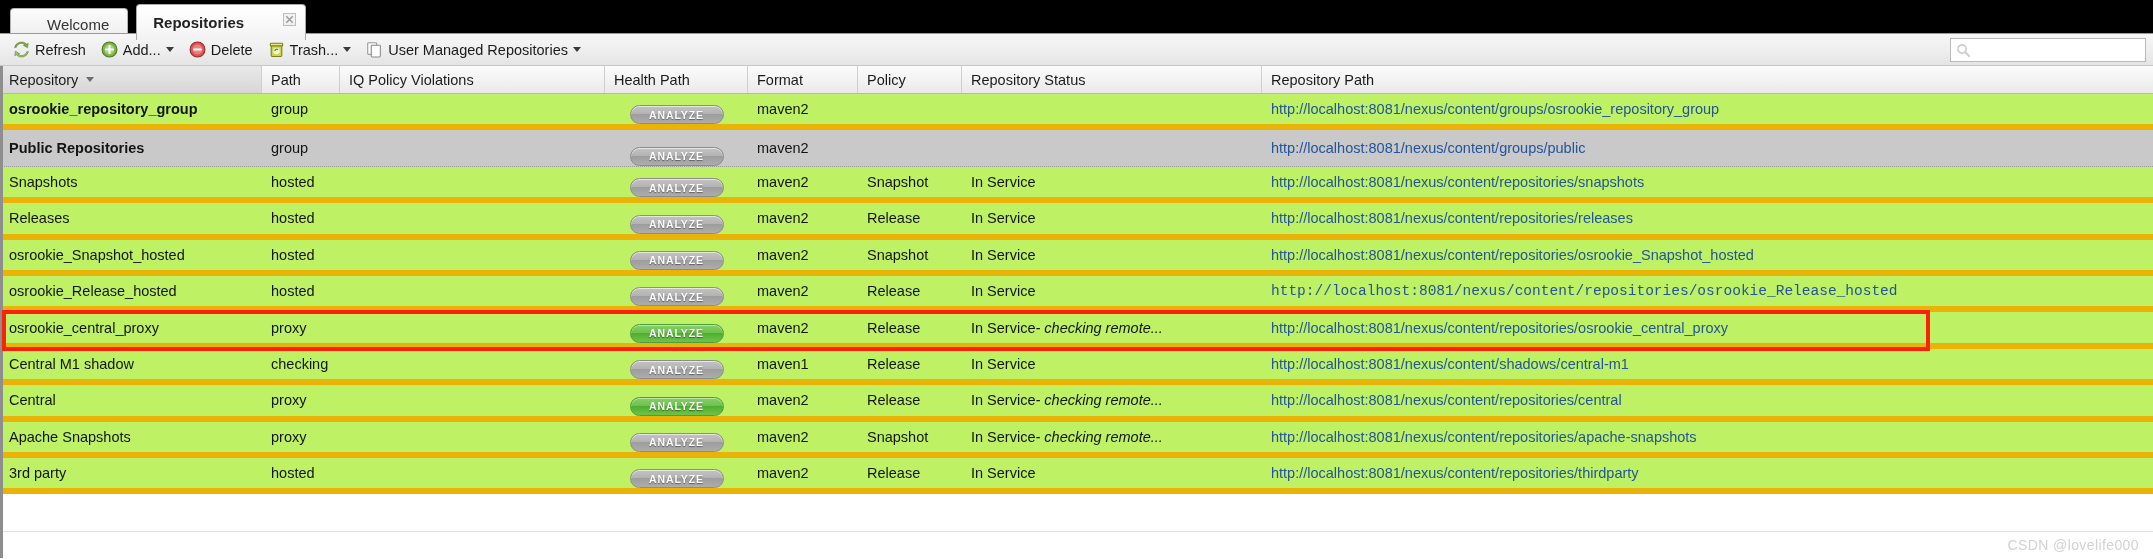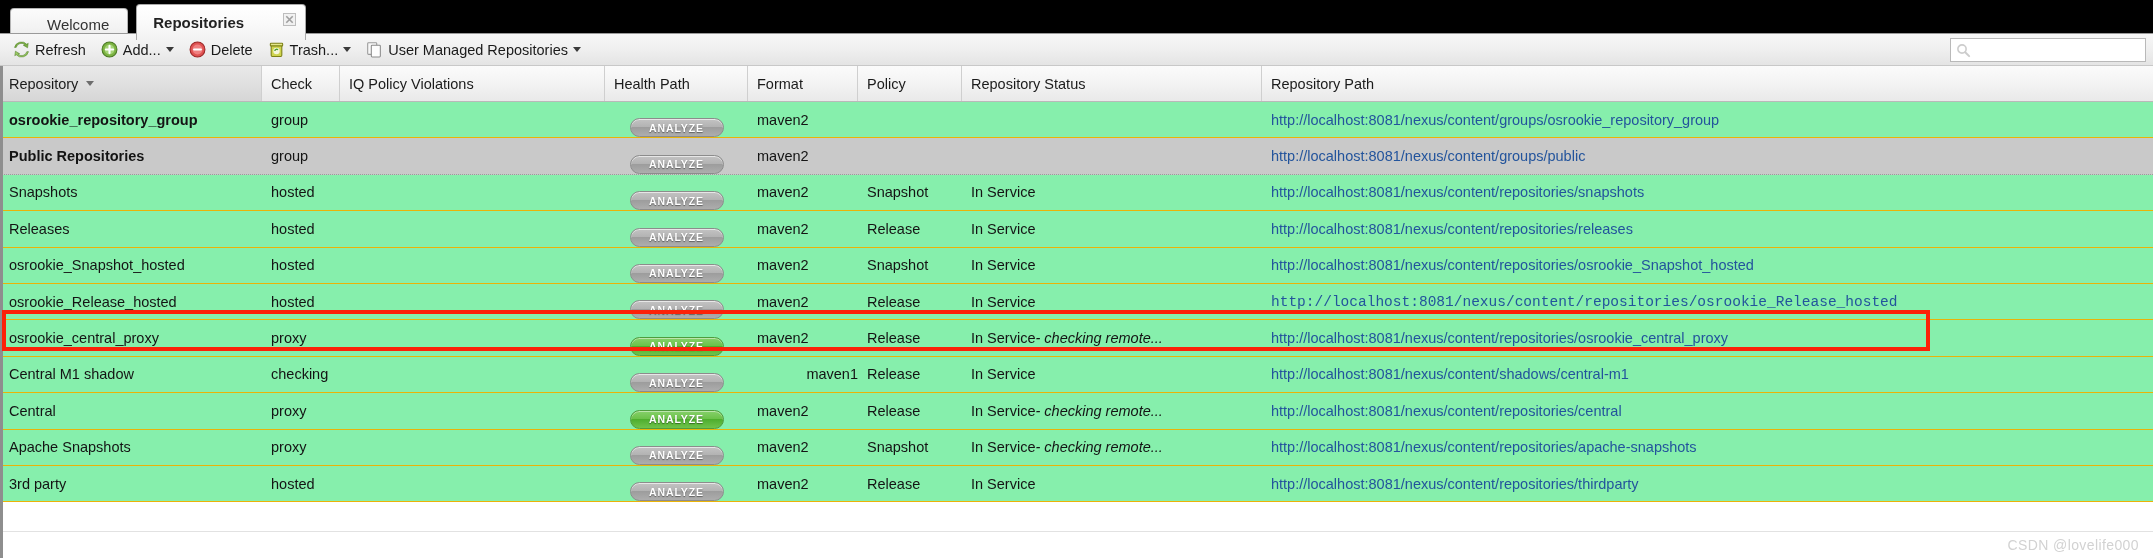--- a/index.html
+++ b/index.html
@@ -141,21 +141,21 @@
 
   
   .grid {
     position: relative;
     height: 492px;
     overflow: hidden;
     background: #fff;
   }
   .ghead {
     display: flex;
-    height: 36px;
+    height: 28px;
     background: linear-gradient(to bottom, #fbfbfb 0%, #f3f3f3 50%, #e9e9e9 100%);
     border-bottom: 1px solid #b9b9b9;
     justify-content: flex-end;
   }
   .hc {
     position: relative;
     display: flex;
     align-items: center;
     padding-left: 9px;
     font-size: 14.5px;
@@ -172,22 +172,22 @@
     width: 0; height: 0;
     border-left: 4px solid transparent;
     border-right: 4px solid transparent;
     border-top: 5px solid #6d6d6d;
   }
 
   .grow {
     display: flex;
     height: 36.4px;
     align-items: center;
-    border-bottom: 1px solid #eab308;
-    background: #86efac;
+    border-bottom: 6px solid #eab308;
+    background: #bef264;
   }
   .grow.alt { background: #c9c9c9; border-bottom: 1px dotted #9b9b9b; }
   .grow.boldrow .c-repo { font-weight: bold; }
 
   .c {
     display: flex;
     align-items: center;
     padding-left: 9px;
     font-size: 14.5px;
     color: #141414;
@@ -340,21 +340,21 @@
       </div>
     </div>
 
     <div class="grid">
       <div class="ghead" id="grid-head">
           <div class="hc sorted" style="width: 262px; flex: 0 0 262px;">
             <span>Repository</span>
             <span class="sort-caret"></span>
           </div>
           <div class="hc" style="width: 78px; flex: 0 0 78px;">
-            <span>Check</span>
+            <span>Path</span>
           </div>
           <div class="hc" style="width: 265px; flex: 0 0 265px;">
             <span>IQ Policy Violations</span>
           </div>
           <div class="hc" style="width: 143px; flex: 0 0 143px;">
             <span>Health Path</span>
           </div>
           <div class="hc" style="width: 110px; flex: 0 0 110px;">
             <span>Format</span>
           </div>
@@ -558,21 +558,21 @@
             </div>
             <div class="c c-type" style="width: 78px; flex: 0 0 78px;">
               <span>checking</span>
             </div>
             <div class="c c-iq_policy_violations" style="width: 265px; flex: 0 0 265px;">
               <span></span>
             </div>
             <div class="c c-health" style="width: 143px; flex: 0 0 143px;">
               <div class="analyze">ANALYZE</div>
             </div>
-            <div class="c c-format" style="width: 110px; flex: 0 0 110px; justify-content: flex-end;">
+            <div class="c c-format" style="width: 110px; flex: 0 0 110px;">
               <span>maven1</span>
             </div>
             <div class="c c-policy" style="width: 104px; flex: 0 0 104px;">
               <span>Release</span>
             </div>
             <div class="c c-status" style="width: 300px; flex: 0 0 300px;">
               <span>In Service</span>
             </div>
             <div class="c c-path" style="width: 891px; flex: 0 0 891px;">
               <a class="url" href="#">http://localhost:8081/nexus/content/shadows/central-m1</a>

